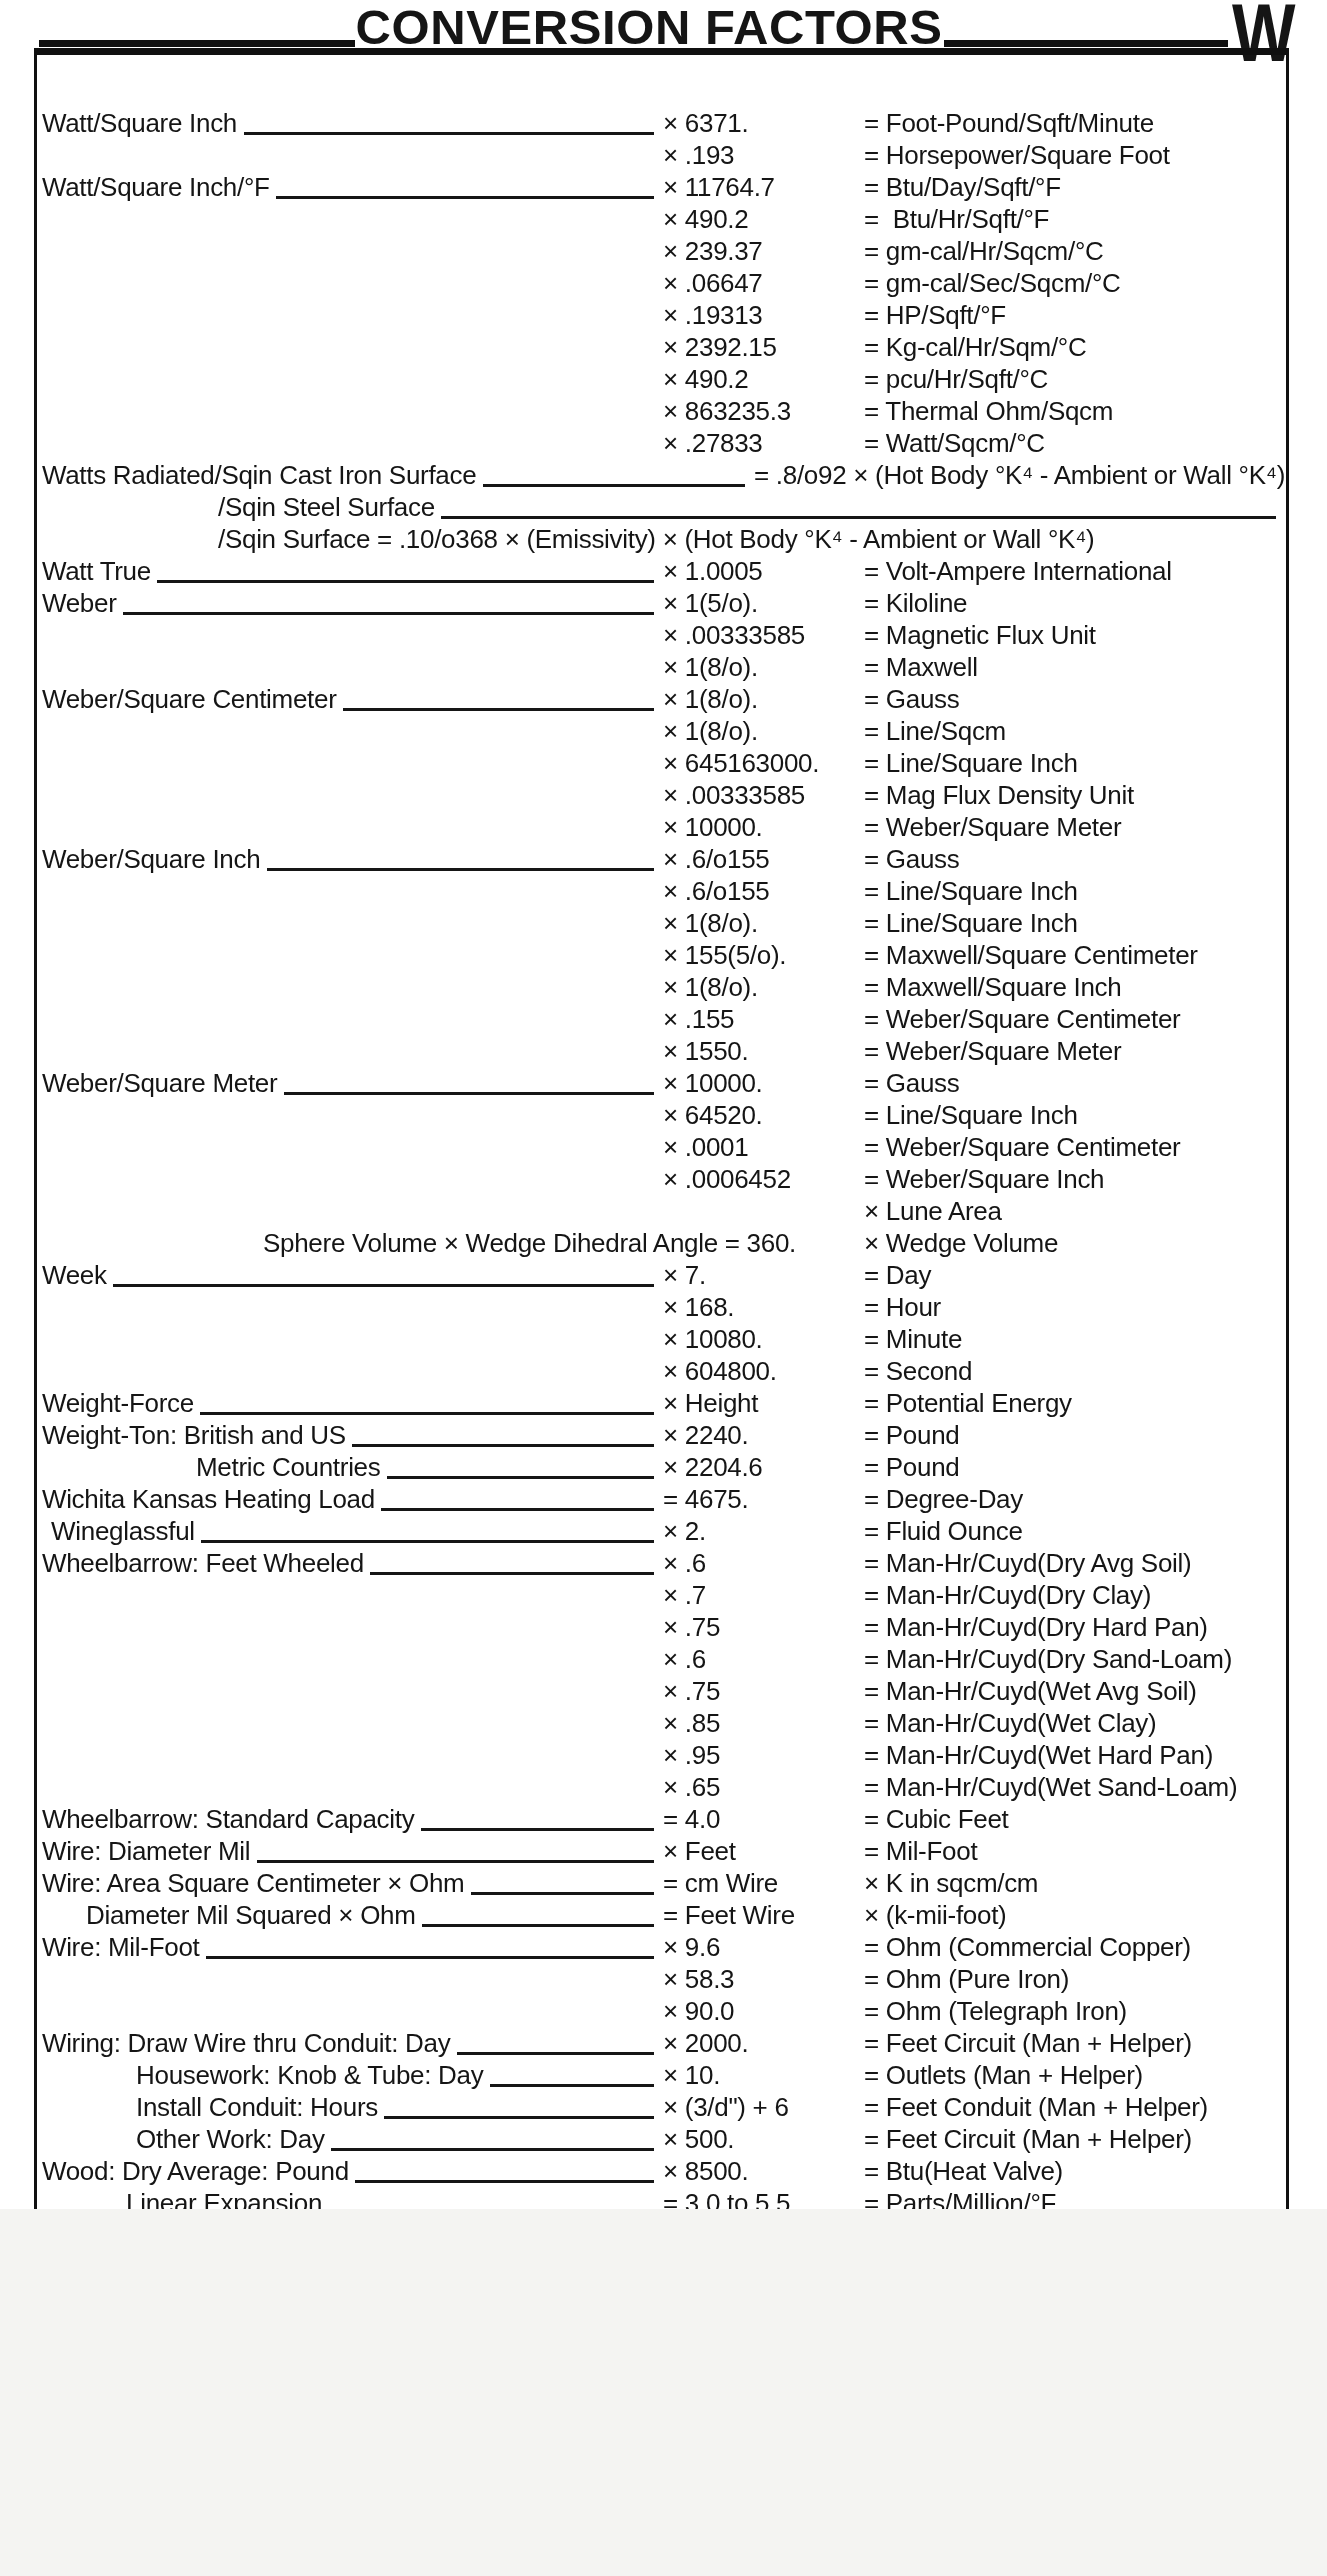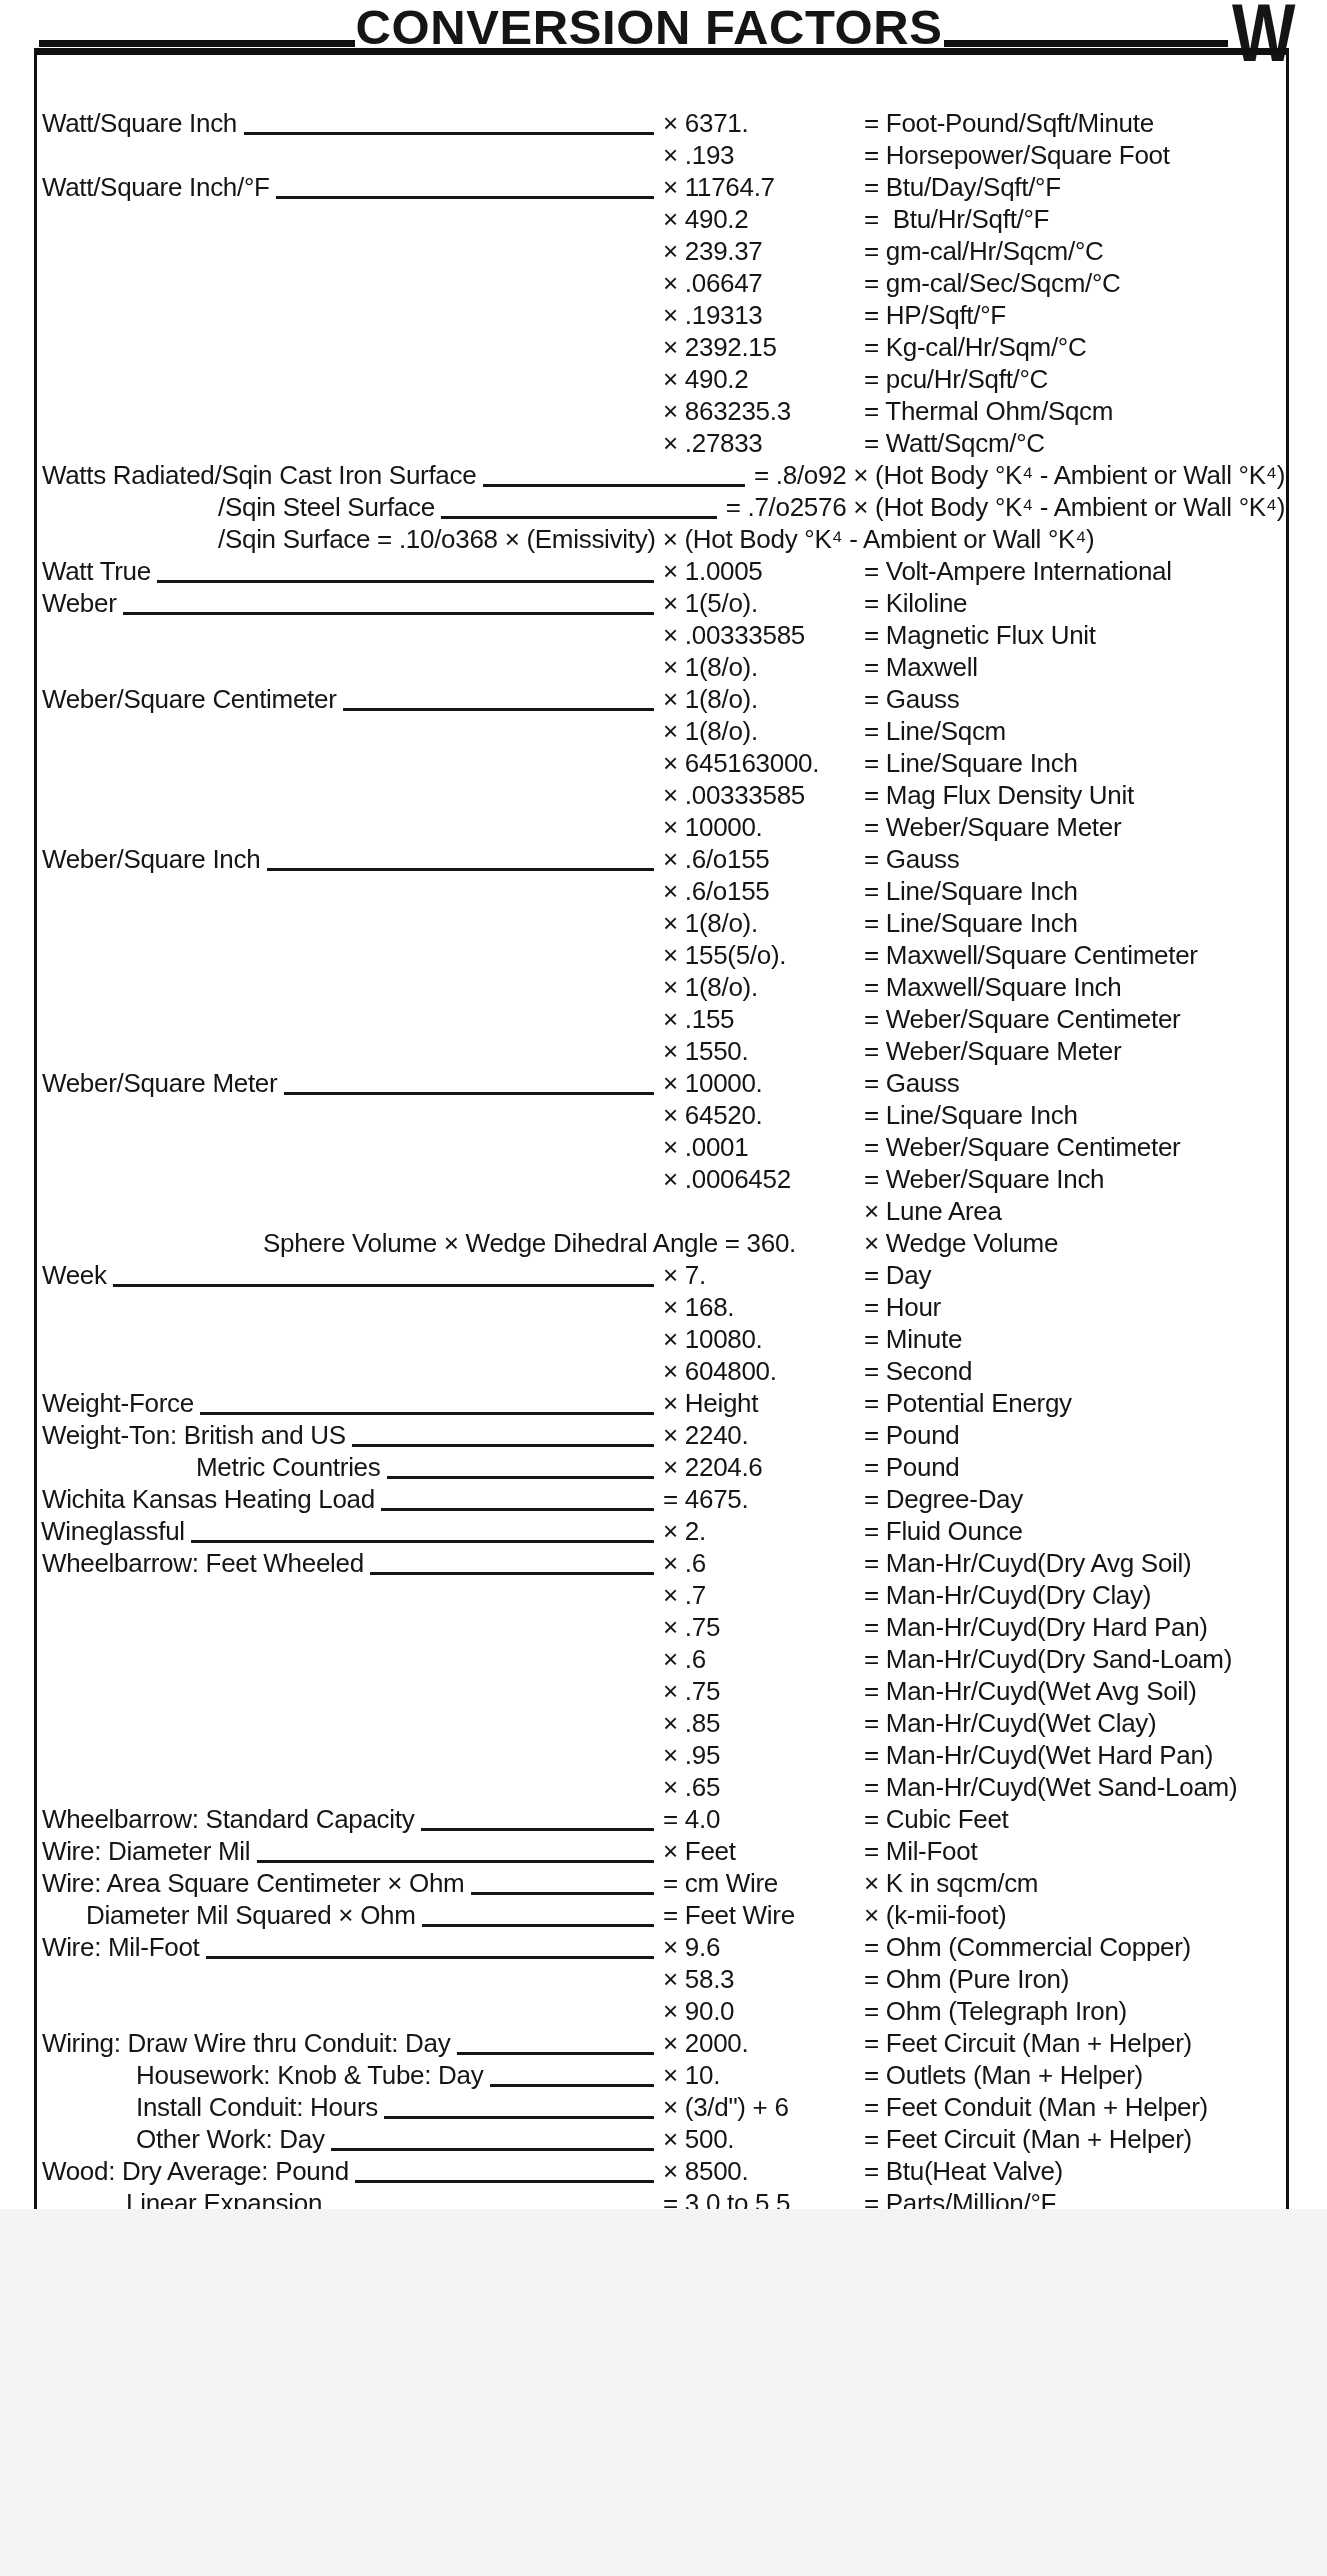--- a/index.html
+++ b/index.html
@@ -113,21 +113,20 @@
         <span class="res">= Watt/Sqcm/°C</span>
       </div>
       <div class="row">
         <span class="lbl" style="padding-left: 3.9px;">Watts Radiated/Sqin Cast Iron Surface</span>
         <span class="fill ul"></span>
         <span class="wide">= .8/o92 × (Hot Body °K⁴ - Ambient or Wall °K⁴)</span>
       </div>
       <div class="row">
         <span class="lbl" style="padding-left: 180px;">/Sqin Steel Surface</span>
         <span class="fill ul"></span>
-        <span class="wide">= .7/o2576 × (Hot Body °K⁴ - Ambient or Wall °K⁴)</span>
       </div>
       <div class="row">
         <span class="lbl grow" style="padding-left: 180px;">/Sqin Surface = .10/o368 × (Emissivity) × (Hot Body °K⁴ - Ambient or Wall °K⁴)</span>
       </div>
       <div class="row">
         <span class="lbl" style="padding-left: 3.9px;">Watt True</span>
         <span class="fill ul"></span>
         <span class="val">× 1.0005</span>
         <span class="res">= Volt-Ampere International</span>
       </div>
@@ -296,21 +295,21 @@
         <span class="val">× 2204.6</span>
         <span class="res">= Pound</span>
       </div>
       <div class="row">
         <span class="lbl" style="padding-left: 3.9px;">Wichita Kansas Heating Load</span>
         <span class="fill ul"></span>
         <span class="val">= 4675.</span>
         <span class="res">= Degree-Day</span>
       </div>
       <div class="row">
-        <span class="lbl" style="padding-left: 3px;">Wineglassful</span>
+        <span class="lbl" style="padding-left: 13px;">Wineglassful</span>
         <span class="fill ul"></span>
         <span class="val">× 2.</span>
         <span class="res">= Fluid Ounce</span>
       </div>
       <div class="row">
         <span class="lbl" style="padding-left: 3.9px;">Wheelbarrow: Feet Wheeled</span>
         <span class="fill ul"></span>
         <span class="val">× .6</span>
         <span class="res">= Man-Hr/Cuyd(Dry Avg Soil)</span>
       </div>

